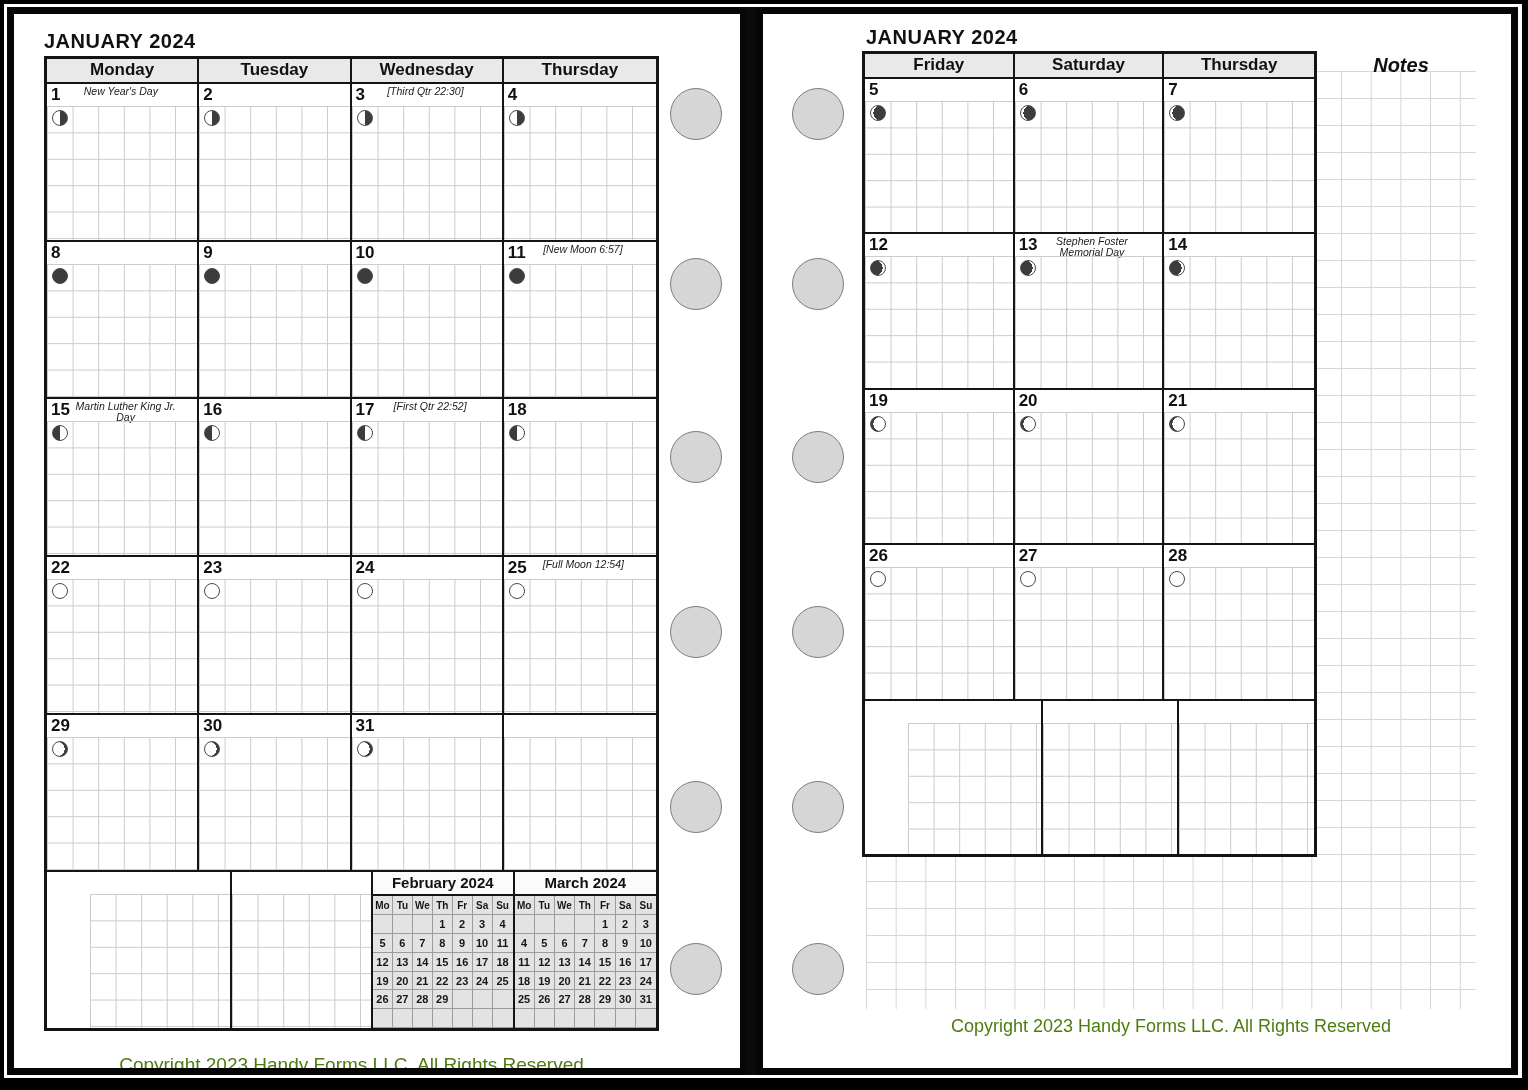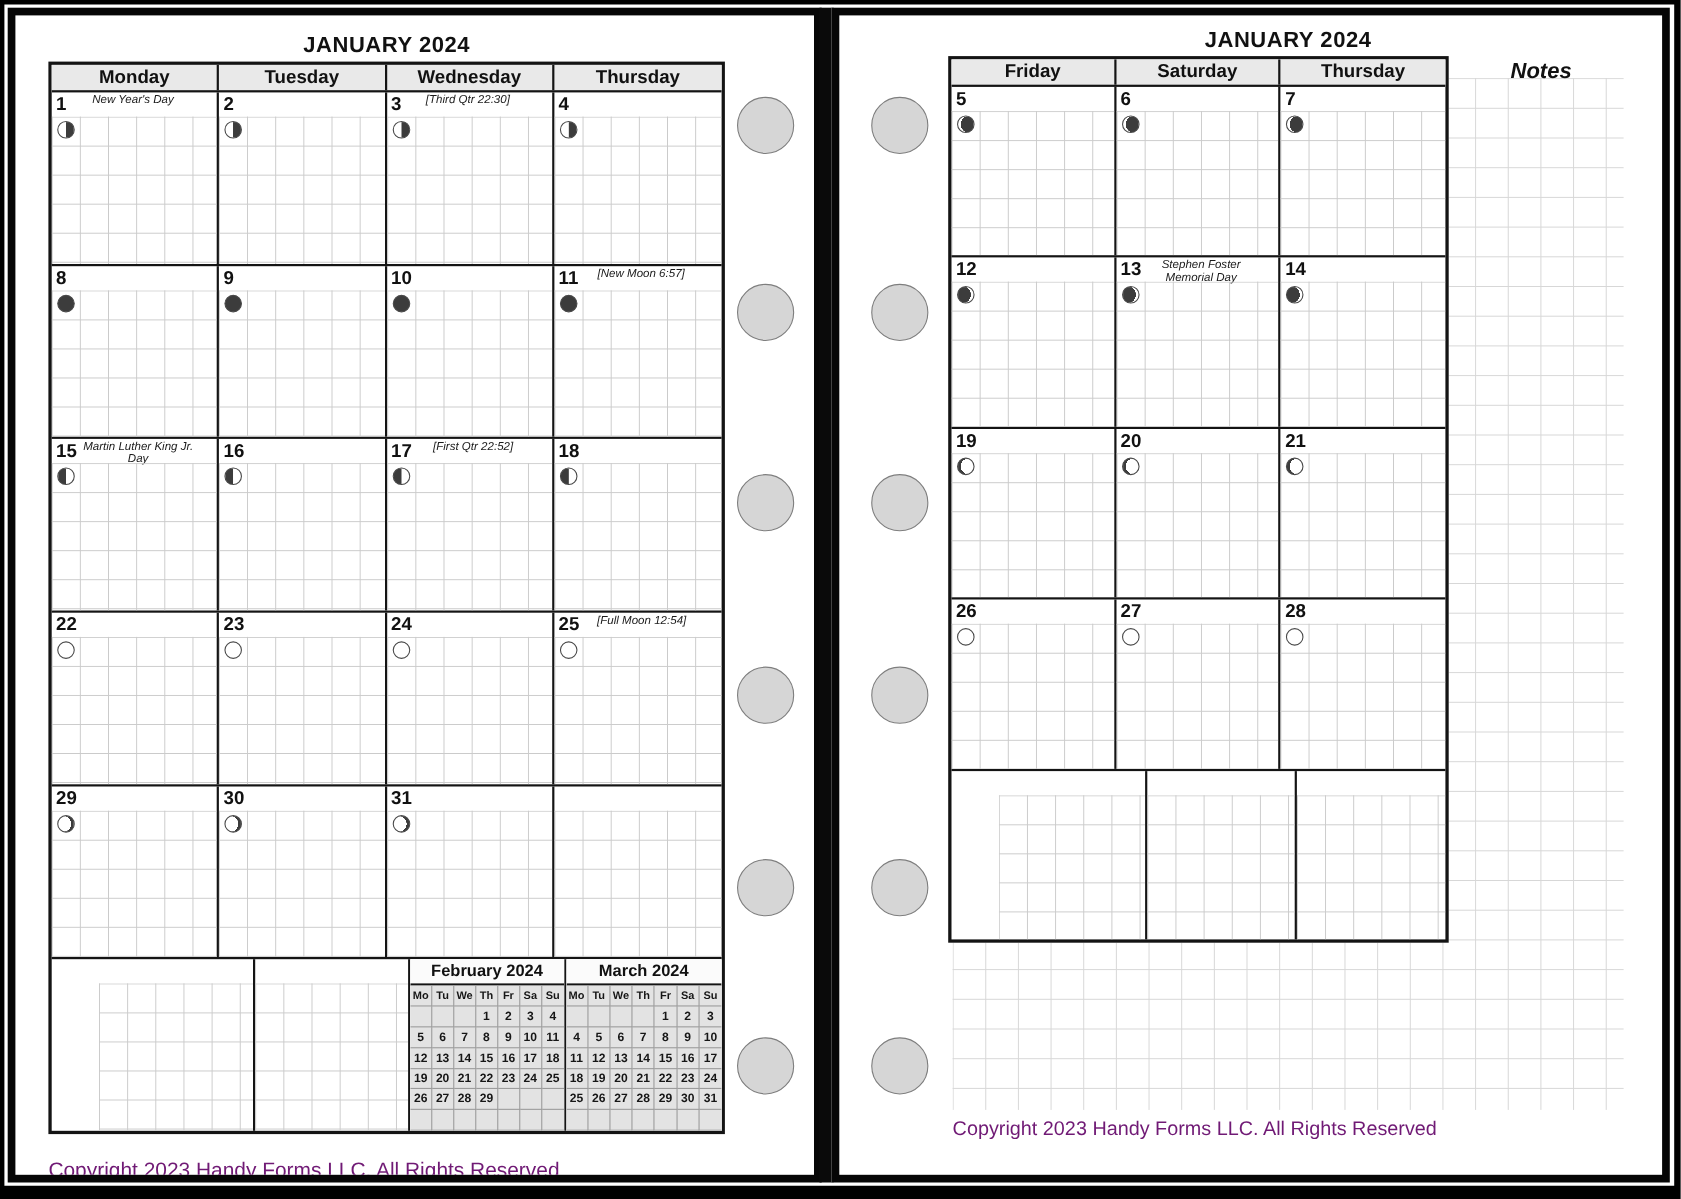--- a/index.html
+++ b/index.html
@@ -4,21 +4,21 @@
 <style>
   html,body{margin:0;padding:0;background:#fff;}
   body{font-family:"Liberation Sans",sans-serif;color:#111;}
   .canvas{position:relative;width:1528px;height:1090px;box-sizing:border-box;
           border:4px solid #000;border-right-width:6px;border-bottom-width:12px;background:#fff;overflow:hidden;}
   .page{position:absolute;top:3px;height:1068px;background:#fff;border:7px solid #060606;box-sizing:border-box;overflow:hidden;}
   .page-left{left:3px;width:740px;}
   .page-right{left:752px;width:762px;}
   .spine{position:absolute;left:741px;top:3px;width:13px;height:1068px;background:#0a0a0a;}
 
-  .page-title{position:absolute;text-align:center;font-size:20px;font-weight:bold;letter-spacing:.5px;}
+  .page-title{position:absolute;text-align:left;font-size:20px;font-weight:bold;letter-spacing:.5px;}
   .page-left .page-title{left:30px;width:615px;top:16px;}
   .page-right .page-title{left:103px;width:610px;top:12px;}
 
   .cal-table{position:absolute;background:#fff;border:3px solid #141414;display:flex;flex-direction:column;box-sizing:border-box;z-index:2;}
   .page-left .cal-table{left:30px;top:42px;width:615px;height:975px;}
   .page-right .cal-table{left:99px;top:37px;width:455px;height:806px;}
 
   .cal-header{display:grid;background:#e9e9e9;border-bottom:2px solid #141414;height:23px;flex:0 0 23px;}
   .cols4{grid-template-columns:repeat(4,1fr);}
   .cols3{grid-template-columns:repeat(3,1fr);}
@@ -55,21 +55,21 @@
              font-size:11px;font-weight:bold;color:#161616;}
   .mini-cell:nth-child(7n){border-right:none;}
   .mini-dow{font-size:10px;}
 
   .notes-label{position:absolute;left:563px;width:150px;top:40px;text-align:center;font-weight:bold;font-style:italic;font-size:20px;z-index:2;}
   .outer-grid{position:absolute;left:103px;top:57px;width:610px;height:938px;z-index:0;
     background-image:linear-gradient(to right,#d7d7d7 1px,transparent 1px),
                      linear-gradient(to bottom,#d7d7d7 1px,transparent 1px);
     background-size:29.7px 27px;}
 
-  .copyright{position:absolute;color:#701a75;z-index:3;}
+  .copyright{position:absolute;text-align:center;color:#4d7c0f;z-index:3;}
   .copyright-left{left:30px;width:615px;top:1040px;font-size:19px;line-height:22px;}
   .copyright-right{left:103px;width:610px;top:1001px;font-size:18px;line-height:22px;}
 
   .hole{position:absolute;width:52px;height:52px;border-radius:50%;background:#d6d6d6;border:1px solid #7e7e7e;box-sizing:border-box;z-index:4;}
 </style>
 </head>
 <body>
 
 <div class="canvas">
 

